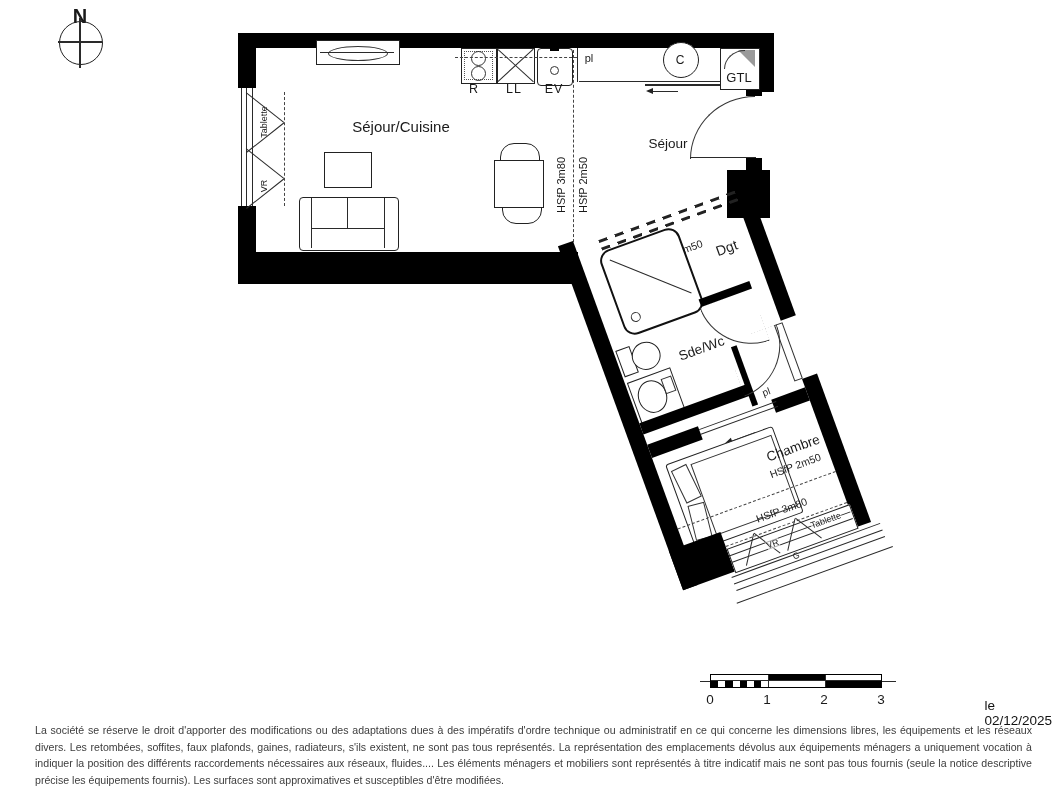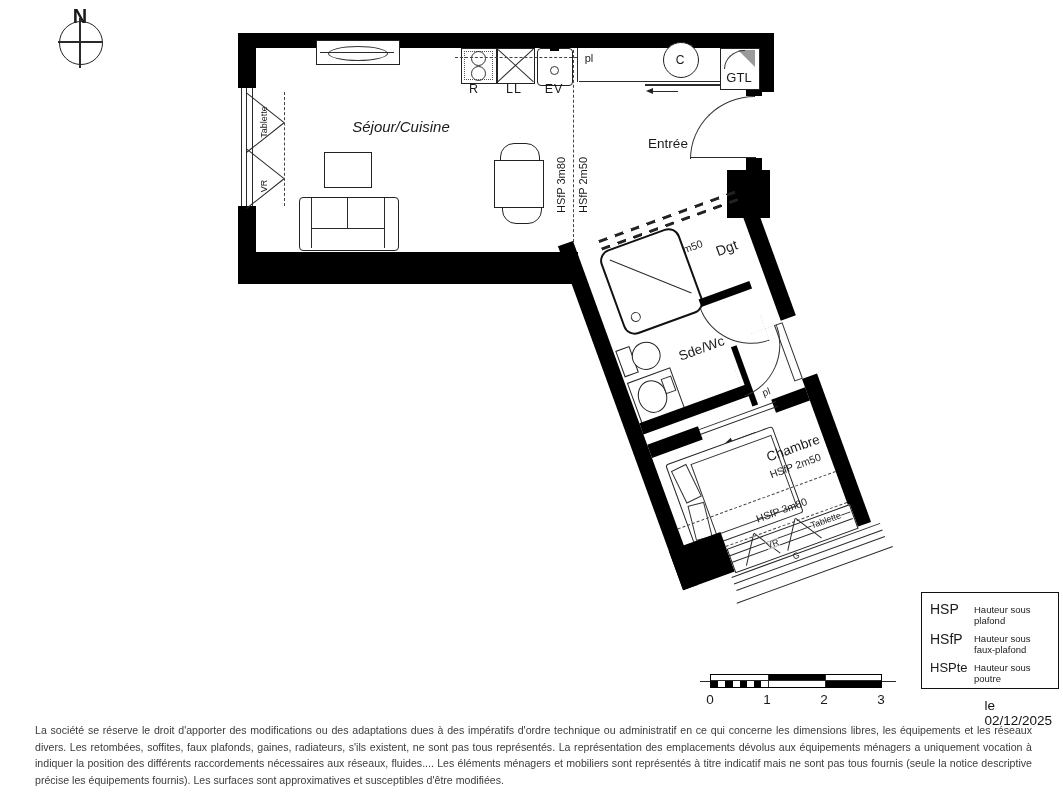--- a/index.html
+++ b/index.html
@@ -75,34 +75,34 @@
 
   <div class="dash-h" style="left:455px;top:57px;width:122px;"></div>
   <div class="lbl" style="left:474px;top:89px;font-size:12.5px;letter-spacing:1px;">R</div>
   <div class="lbl" style="left:514px;top:89px;font-size:12.5px;letter-spacing:1px;">LL</div>
   <div class="lbl" style="left:554px;top:89px;font-size:12.5px;letter-spacing:1px;">EV</div>
 
   <div class="dash-v" style="left:573px;top:50px;height:202px;"></div>
   <div class="lbl rot90" style="left:561px;top:185px;font-size:11px;">HSfP 3m80</div>
   <div class="lbl rot90" style="left:583px;top:185px;font-size:11px;">HSfP 2m50</div>
 
-  <div class="lbl" style="left:401px;top:126px;font-size:15px;font-style:italic;">Séjour/Cuisine</div>
+  <div class="lbl" style="left:401px;top:126px;font-size:15px;">Séjour/Cuisine</div>
   <div class="box" style="left:324px;top:152px;width:46px;height:34px;"></div>
 
   <div class="box" style="left:299px;top:197px;width:98px;height:52px;border-radius:4px;border-width:1.5px;"></div>
   <div class="ln" style="left:311px;top:198px;width:1.2px;height:50px;"></div>
   <div class="ln" style="left:384px;top:198px;width:1.2px;height:50px;"></div>
   <div class="ln" style="left:311px;top:228px;width:74px;height:1.2px;"></div>
   <div class="ln" style="left:347px;top:198px;width:1.2px;height:30px;"></div>
 
   <div class="box" style="left:500px;top:143px;width:38px;height:26px;border-radius:14px 14px 3px 3px;"></div>
   <div class="box" style="left:502px;top:196px;width:38px;height:26px;border-radius:3px 3px 14px 14px;"></div>
   <div class="box" style="left:494px;top:160px;width:48px;height:46px;"></div>
 
-  <div class="lbl" style="left:668px;top:143px;font-size:13.5px;">Entrée</div>
+  <div class="lbl" style="left:668px;top:143px;font-size:13.5px;">Séjour</div>
   <div class="lbl" style="left:589px;top:58px;font-size:11px;">pl</div>
   <div class="ln" style="left:577px;top:48px;width:1.4px;height:34px;"></div>
   <div class="ln" style="left:579px;top:81px;width:176px;height:1.2px;"></div>
   <div class="ln" style="left:645px;top:83.5px;width:110px;height:2.2px;"></div>
   <div class="ln" style="left:652px;top:91px;width:26px;height:1.4px;"></div>
   <div class="arrhead" style="left:646px;top:88.2px;"></div>
 
   <div class="abs" style="left:663px;top:42px;width:34px;height:34px;border:1.2px solid #222;border-radius:50%;background:#fff;"></div>
   <div class="lbl" style="left:680px;top:60px;font-size:12px;">C</div>
 
@@ -175,34 +175,20 @@
     <div class="dash-h" style="left:55px;top:333px;width:129px;"></div>
     <div class="lbl" style="left:100px;top:347px;font-size:9px;background:rgba(255,255,255,.6);">VR</div>
     <div class="lbl" style="left:158px;top:343px;font-size:9px;background:rgba(255,255,255,.6);">Tablette</div>
     <div class="lbl" style="left:118px;top:366px;font-size:8.5px;">G</div>
     <div class="ln" style="left:50px;top:364px;width:158px;height:1px;"></div>
     <div class="ln" style="left:50px;top:371px;width:158px;height:1px;"></div>
     <div class="ln" style="left:50px;top:378px;width:158px;height:1px;"></div>
     <div class="ln" style="left:46px;top:390px;width:166px;height:1.3px;"></div>
   </div>
 
-  <div id="legendbox">
-    <div class="legrow">
-      <span class="legabbr">HSP</span>
-      <span class="legdesc" style="padding-top:3px;">Hauteur sous plafond</span>
-    </div>
-    <div class="legrow">
-      <span class="legabbr">HSfP</span>
-      <span class="legdesc" style="width:72px;">Hauteur sous faux-plafond</span>
-    </div>
-    <div class="legrow">
-      <span class="legabbr" style="font-size:13px;">HSPte</span>
-      <span class="legdesc">Hauteur sous poutre</span>
-    </div>
-  </div>
 
   <div id="datelbl">le 02/12/2025</div>
 
   <div class="abs" style="left:700px;top:668px;width:200px;height:42px;">
     <div class="ln" style="left:0;top:12.5px;width:196px;height:1.4px;"></div>
     <div class="abs" style="left:10px;top:6px;width:172px;height:14px;border:1.2px solid #000;box-sizing:border-box;background:#fff;">
       <div class="abs" style="left:0;top:5.8px;width:57.3px;height:5.8px;background:repeating-linear-gradient(90deg,#000 0 7.2px,#fff 7.2px 14.4px);"></div>
       <div class="abs" style="left:57.3px;top:0;width:57.3px;height:5.8px;background:#000;"></div>
       <div class="abs" style="left:114.6px;top:5.8px;width:55px;height:5.8px;background:#000;"></div>
       <div class="ln" style="left:0;top:5.3px;width:170px;height:1px;"></div>

